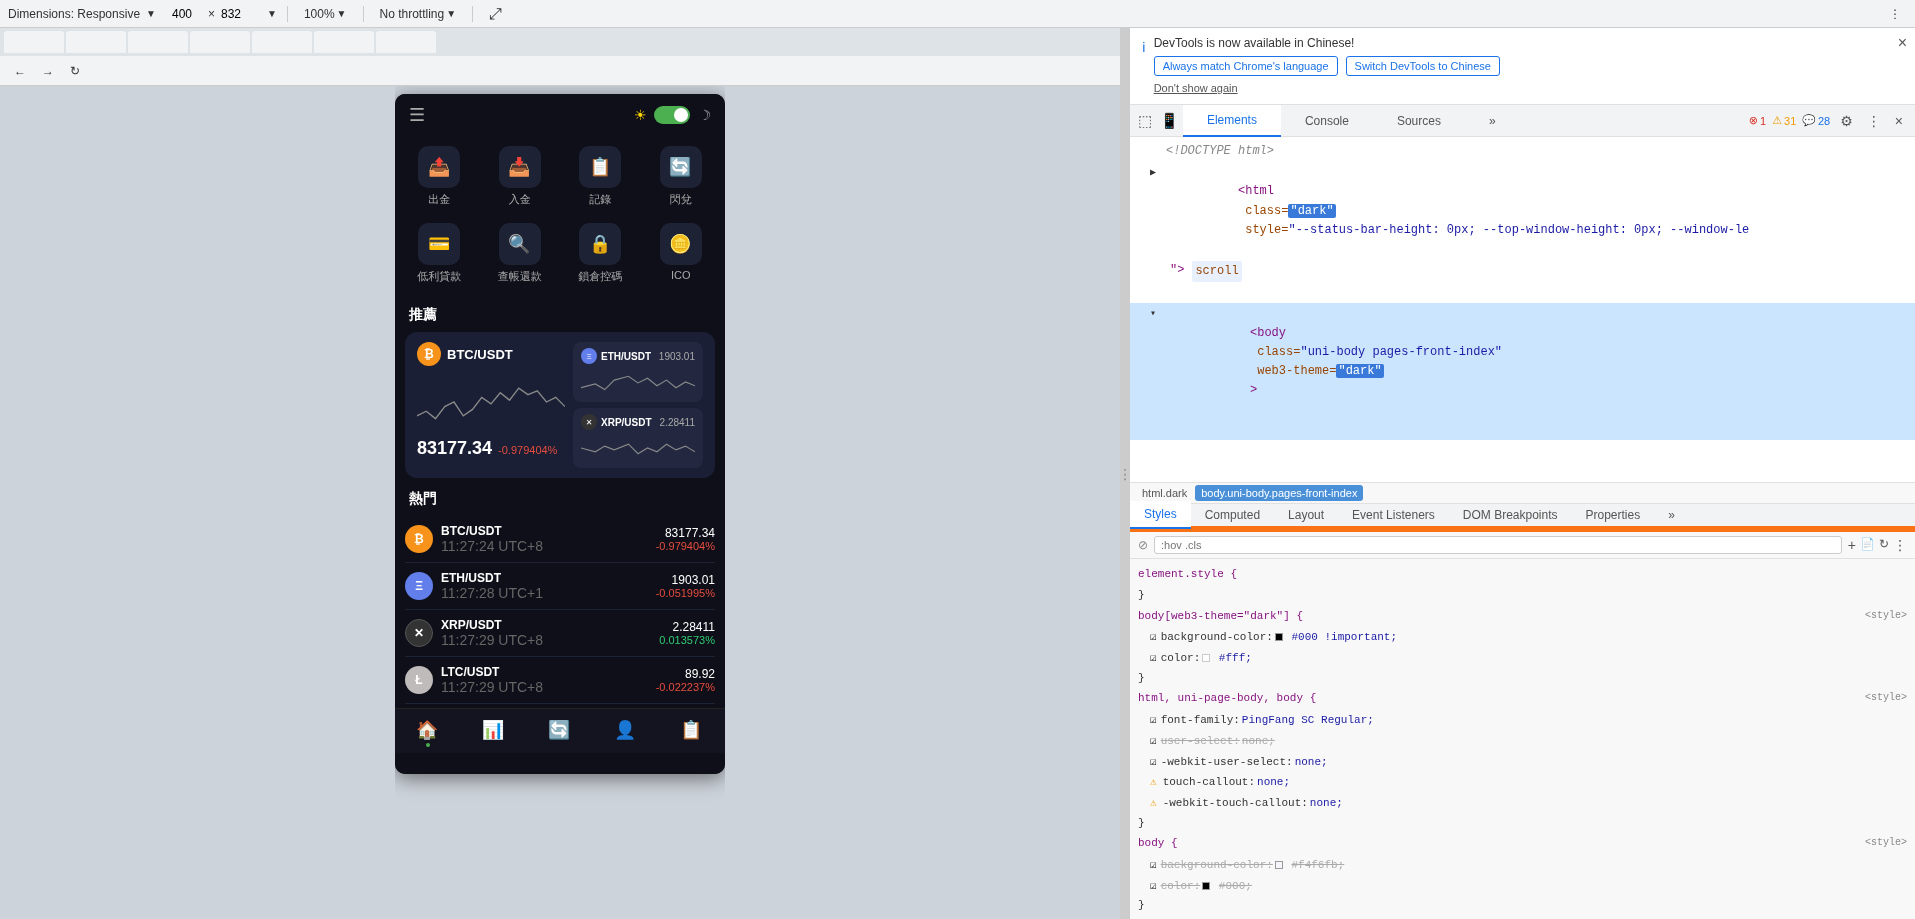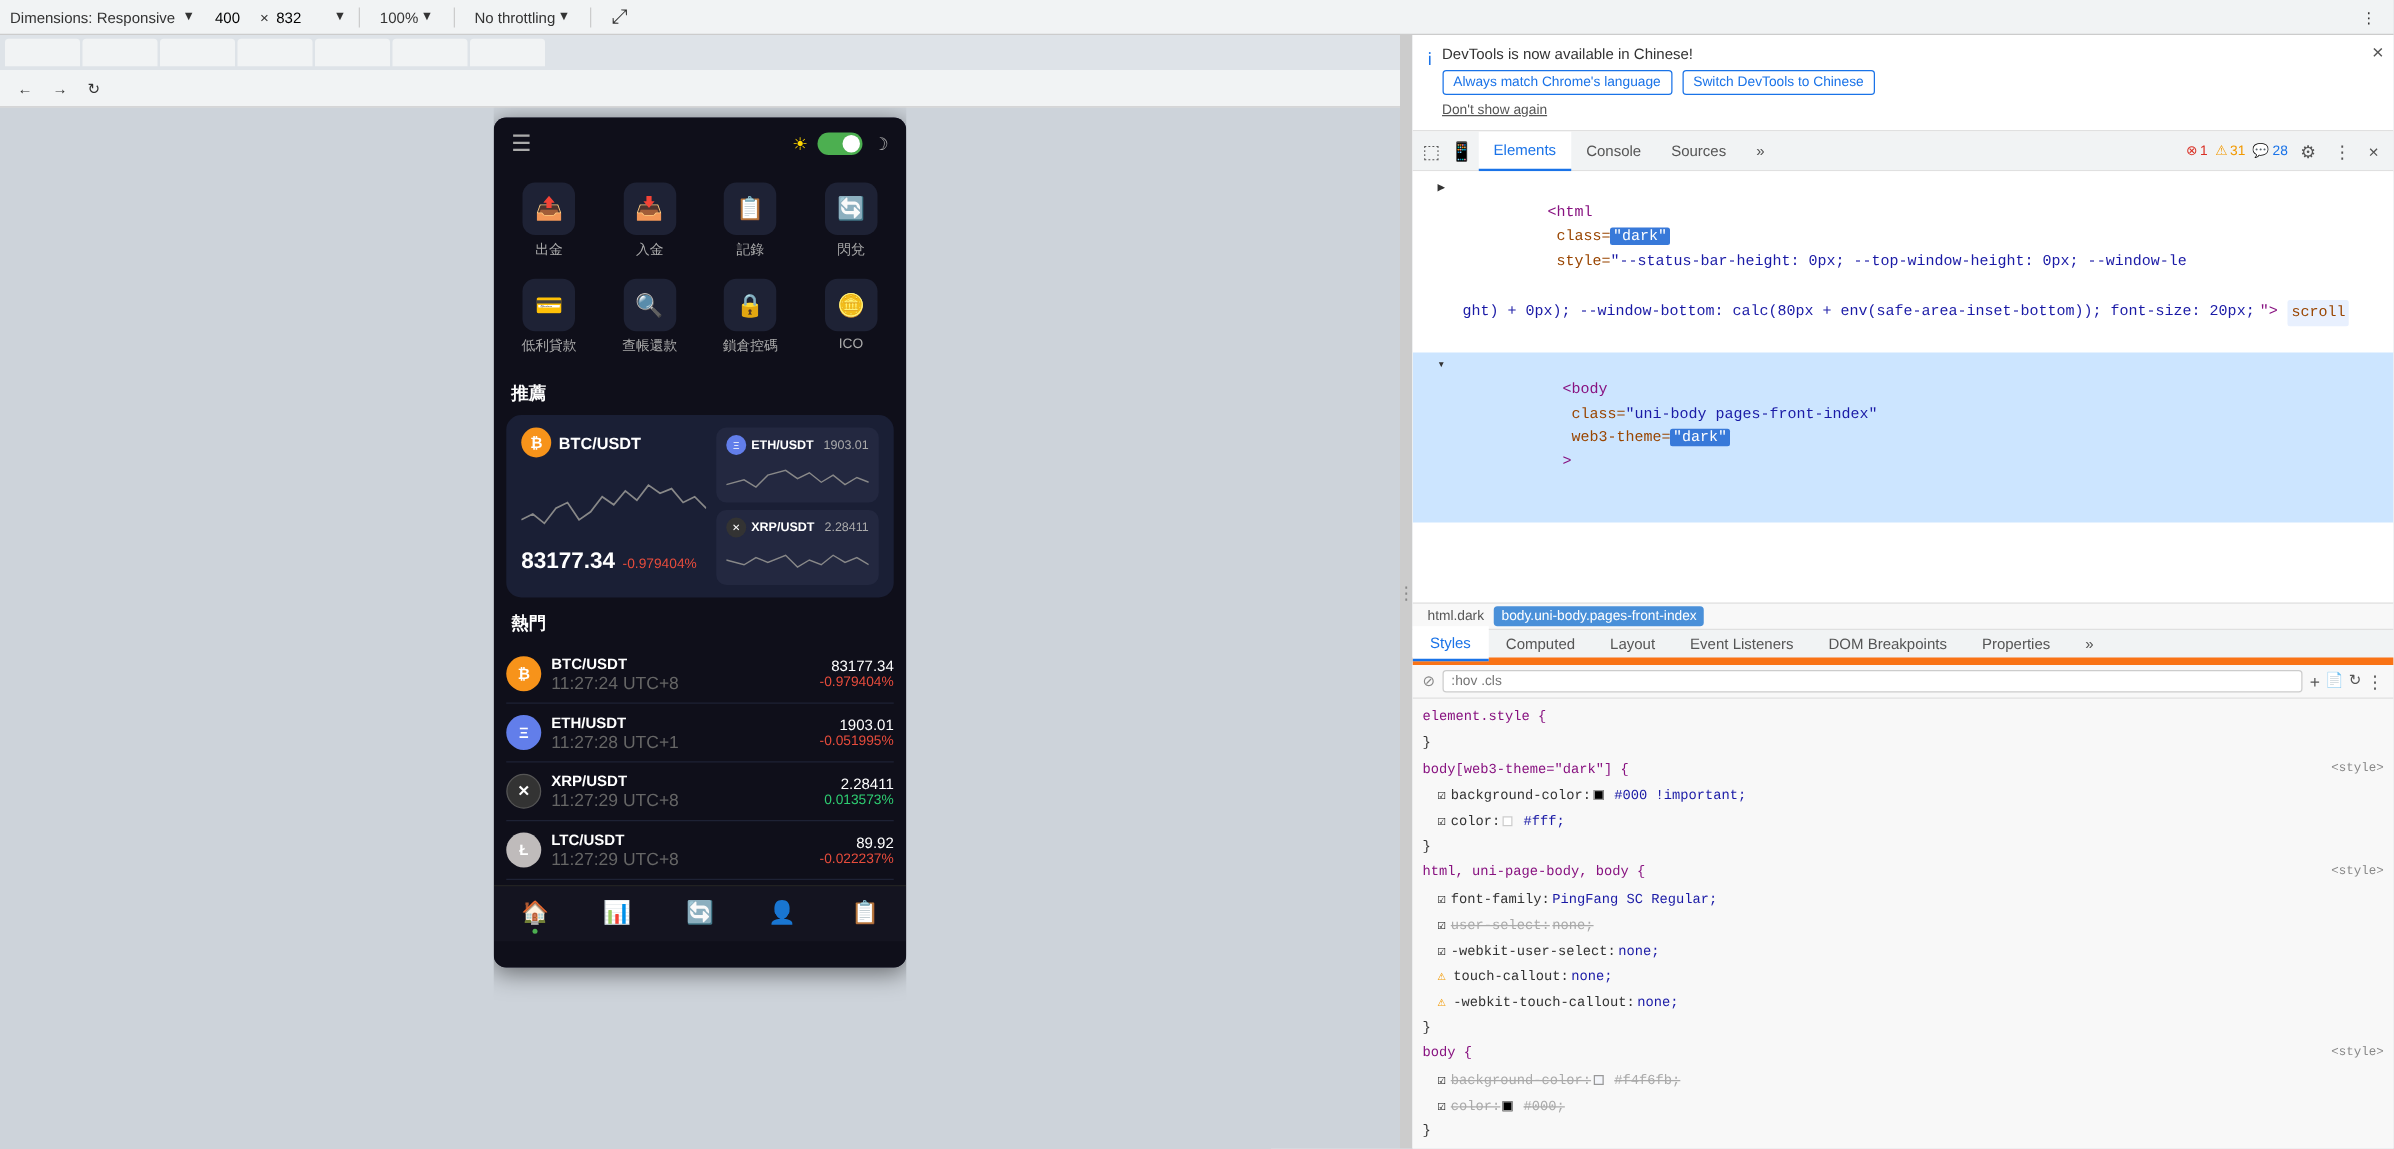--- a/index.html
+++ b/index.html
@@ -385,21 +385,21 @@
       display: flex;
       align-items: center;
       height: 32px;
       border-bottom: 1px solid #e0e0e0;
       background: #f1f3f4;
       padding: 0 4px;
       gap: 0;
     }
     .dt-tab {
       height: 32px;
-      padding: 0 12px;
+      padding: 0 24px;
       font-size: 12px;
       color: #555;
       display: flex;
       align-items: center;
       cursor: pointer;
       border: none;
       background: none;
       gap: 4px;
     }
     .dt-tab.active {
@@ -828,29 +828,32 @@
           <span>28</span>
         </span>
         <button class="dt-icon-btn">⚙</button>
         <button class="dt-icon-btn">⋮</button>
         <button class="dt-icon-btn">×</button>
       </div>
     </div>
 
     <div class="html-source">
       <div class="source-line">
+        <span class="arrow empty"></span>
+        <span class="comment">&lt;!DOCTYPE html&gt;</span>
+      </div>
+      <div class="source-line">
         <span class="arrow collapsed"></span>
         <span>
           <span class="tag">&lt;html</span>
           <span class="attr-name"> class=</span><span class="highlight">"dark"</span>
           <span class="attr-name"> style=</span><span class="attr-val">"--status-bar-height: 0px; --top-window-height: 0px; --window-le</span>
         </span>
       </div>
       <div class="source-line" style="padding-left:40px;">
-        <span class="attr-val">ght) + 0px); --window-bottom: calc(80px + env(safe-area-inset-bottom)); font-size: 20px;</span>
         <span class="tag">"&gt;</span>
         <span class="attr-name" style="margin-left:4px;background:#e8f0fe;padding:1px 3px;border-radius:2px;">scroll</span>
       </div>
       <div class="source-line">
         <span class="arrow empty"></span>
       </div>
       <div class="source-line selected">
         <span class="arrow" style="color:#333;">▾</span>
         <span style="padding-left:12px;">
           <span class="tag">&lt;body</span>

